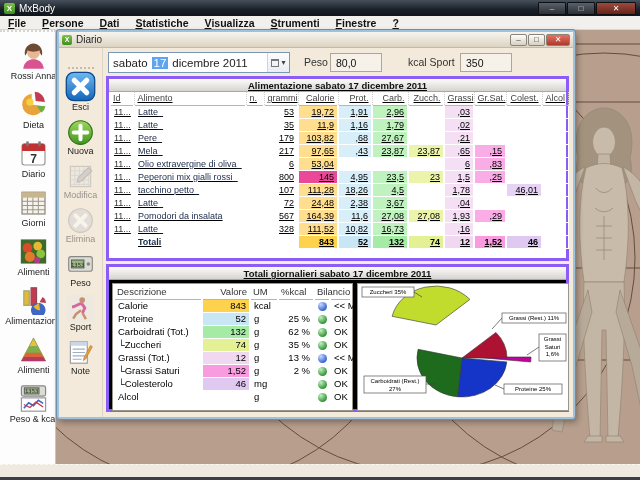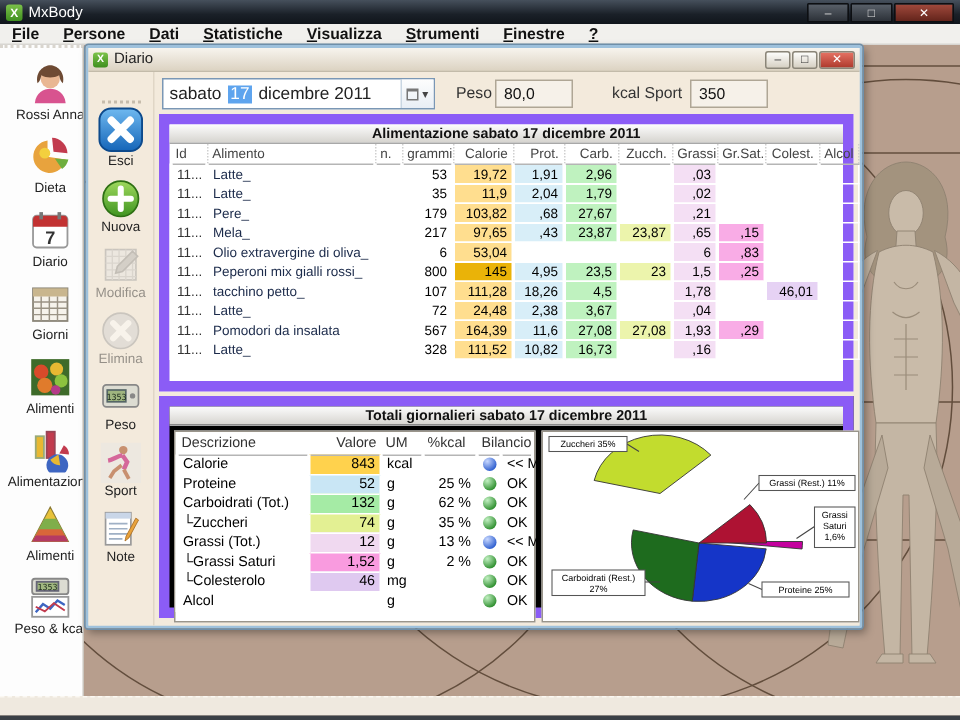--- a/index.html
+++ b/index.html
@@ -66,21 +66,21 @@
     border:1px solid #7A97B5; display:flex; align-items:center; font-size:11.5px; }
   #datepicker .dp { padding:0 4px; }
   #datepicker .sel { background:#5EA4EE; color:#fff; padding:0 2px; }
   #dropbtn { margin-left:auto; width:22px; height:19px; border-left:1px solid #C9D6E2; display:flex;
     align-items:center; justify-content:center; font-size:8px; color:#444; background:linear-gradient(#FDFDFD,#E8Eef5); }
   #dropbtn .cal { width:8px; height:8px; border:1px solid #777; border-top:2px solid #777; margin-right:2px; }
   .flabel { position:absolute; top:4px; font-size:10.5px; color:#333; }
   .fbox { position:absolute; top:1px; height:19px; width:52px; background:#F6F1E9; border:1px solid #AFA695;
     font-size:10.5px; color:#111; padding:3px 5px 0 5px; }
 
-  .panel { position:absolute; left:2px; right:2px; border:7px solid #8b5cf6; background:#fff; }
+  .panel { position:absolute; left:2px; right:2px; border:3px solid #8b5cf6; background:#fff;text-decoration:underline; }
   #foodpanel { top:28px; height:185px; }
   #totpanel  { top:216px; height:148px; background:#000000; }
   .phead { height:13px; background:linear-gradient(#FCFCFC,#D6D4CF); border-bottom:1px solid #A8A8A8;
     text-align:center; font-size:9.5px; font-weight:bold; color:#111; line-height:13px; }
 
   
   #foodtable { width:100%; border-collapse:collapse; table-layout:fixed; font-size:9px; }
   #foodtable th { font-weight:normal; color:#444; font-size:9px; text-align:left; height:13px;
     border-bottom:1px solid #B5B5B5; border-right:1px dotted #CFCFCF; padding:0 3px; white-space:nowrap; }
   #foodtable th.r, #foodtable td.r { text-align:right; }
@@ -397,21 +397,21 @@
                     <td class="r "></td>
                     <td class="r "></td>
                     <td class="r "></td>
                   </tr>
                   <tr>
                     <td class="idc">11...</td>
                     <td class="alim">Latte_</td>
                     <td class="r "></td>
                     <td class="r ">35</td>
                     <td class="r " style="background:#FFDE8F">11,9</td>
-                    <td class="r " style="background:#D8EEF8">2,04</td>
+                    <td class="r " style="background:#D8EEF8">1,16</td>
                     <td class="r " style="background:#BFF2BF">1,79</td>
                     <td class="r "></td>
                     <td class="r " style="background:#F4DFF4">,02</td>
                     <td class="r "></td>
                     <td class="r "></td>
                     <td class="r "></td>
                   </tr>
                   <tr>
                     <td class="idc">11...</td>
                     <td class="alim">Pere_</td>
@@ -452,21 +452,21 @@
                     <td class="r " style="background:#F4DFF4">6</td>
                     <td class="r " style="background:#F9ACE6">,83</td>
                     <td class="r "></td>
                     <td class="r "></td>
                   </tr>
                   <tr>
                     <td class="idc">11...</td>
                     <td class="alim">Peperoni mix gialli rossi_</td>
                     <td class="r "></td>
                     <td class="r ">800</td>
-                    <td class="r " style="background:#eab308">145</td>
+                    <td class="r " style="background:#ec4899">145</td>
                     <td class="r " style="background:#D8EEF8">4,95</td>
                     <td class="r " style="background:#BFF2BF">23,5</td>
                     <td class="r " style="background:#ECF4AC">23</td>
                     <td class="r " style="background:#F4DFF4">1,5</td>
                     <td class="r " style="background:#F9ACE6">,25</td>
                     <td class="r "></td>
                     <td class="r "></td>
                   </tr>
                   <tr>
                     <td class="idc">11...</td>
@@ -515,20 +515,34 @@
                     <td class="alim">Latte_</td>
                     <td class="r "></td>
                     <td class="r ">328</td>
                     <td class="r " style="background:#FFDE8F">111,52</td>
                     <td class="r " style="background:#D8EEF8">10,82</td>
                     <td class="r " style="background:#BFF2BF">16,73</td>
                     <td class="r "></td>
                     <td class="r " style="background:#F4DFF4">,16</td>
                     <td class="r "></td>
                     <td class="r "></td>
+                    <td class="r "></td>
+                  </tr>
+                  <tr class="totrow">
+                    <td class="idc"></td>
+                    <td class="alim">Totali</td>
+                    <td class="r "></td>
+                    <td class="r "></td>
+                    <td class="r " style="background:#FFD24D">843</td>
+                    <td class="r " style="background:#C9E6F5">52</td>
+                    <td class="r " style="background:#A5EBA5">132</td>
+                    <td class="r " style="background:#E3F093">74</td>
+                    <td class="r " style="background:#F0D9F0">12</td>
+                    <td class="r " style="background:#F99BDF">1,52</td>
+                    <td class="r " style="background:#DFC9F0">46</td>
                     <td class="r "></td>
                   </tr>
                 </tbody>
               </table>
           </div>
 
           <div class="panel" id="totpanel">
             <div class="phead">Totali giornalieri sabato 17 dicembre 2011</div>
             <div id="sumbox">
               <table id="sumtable">

